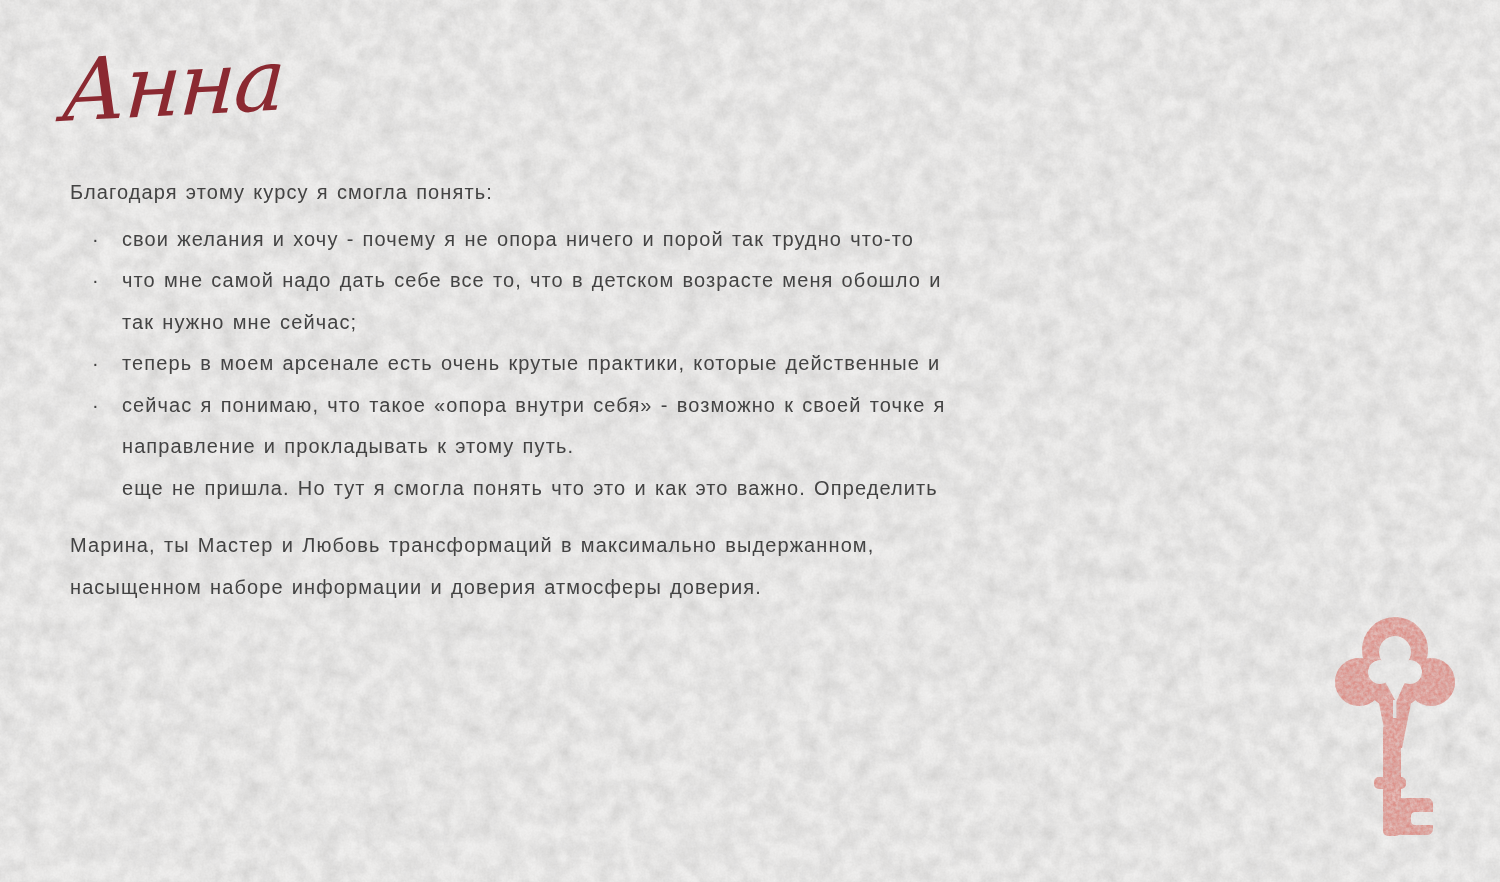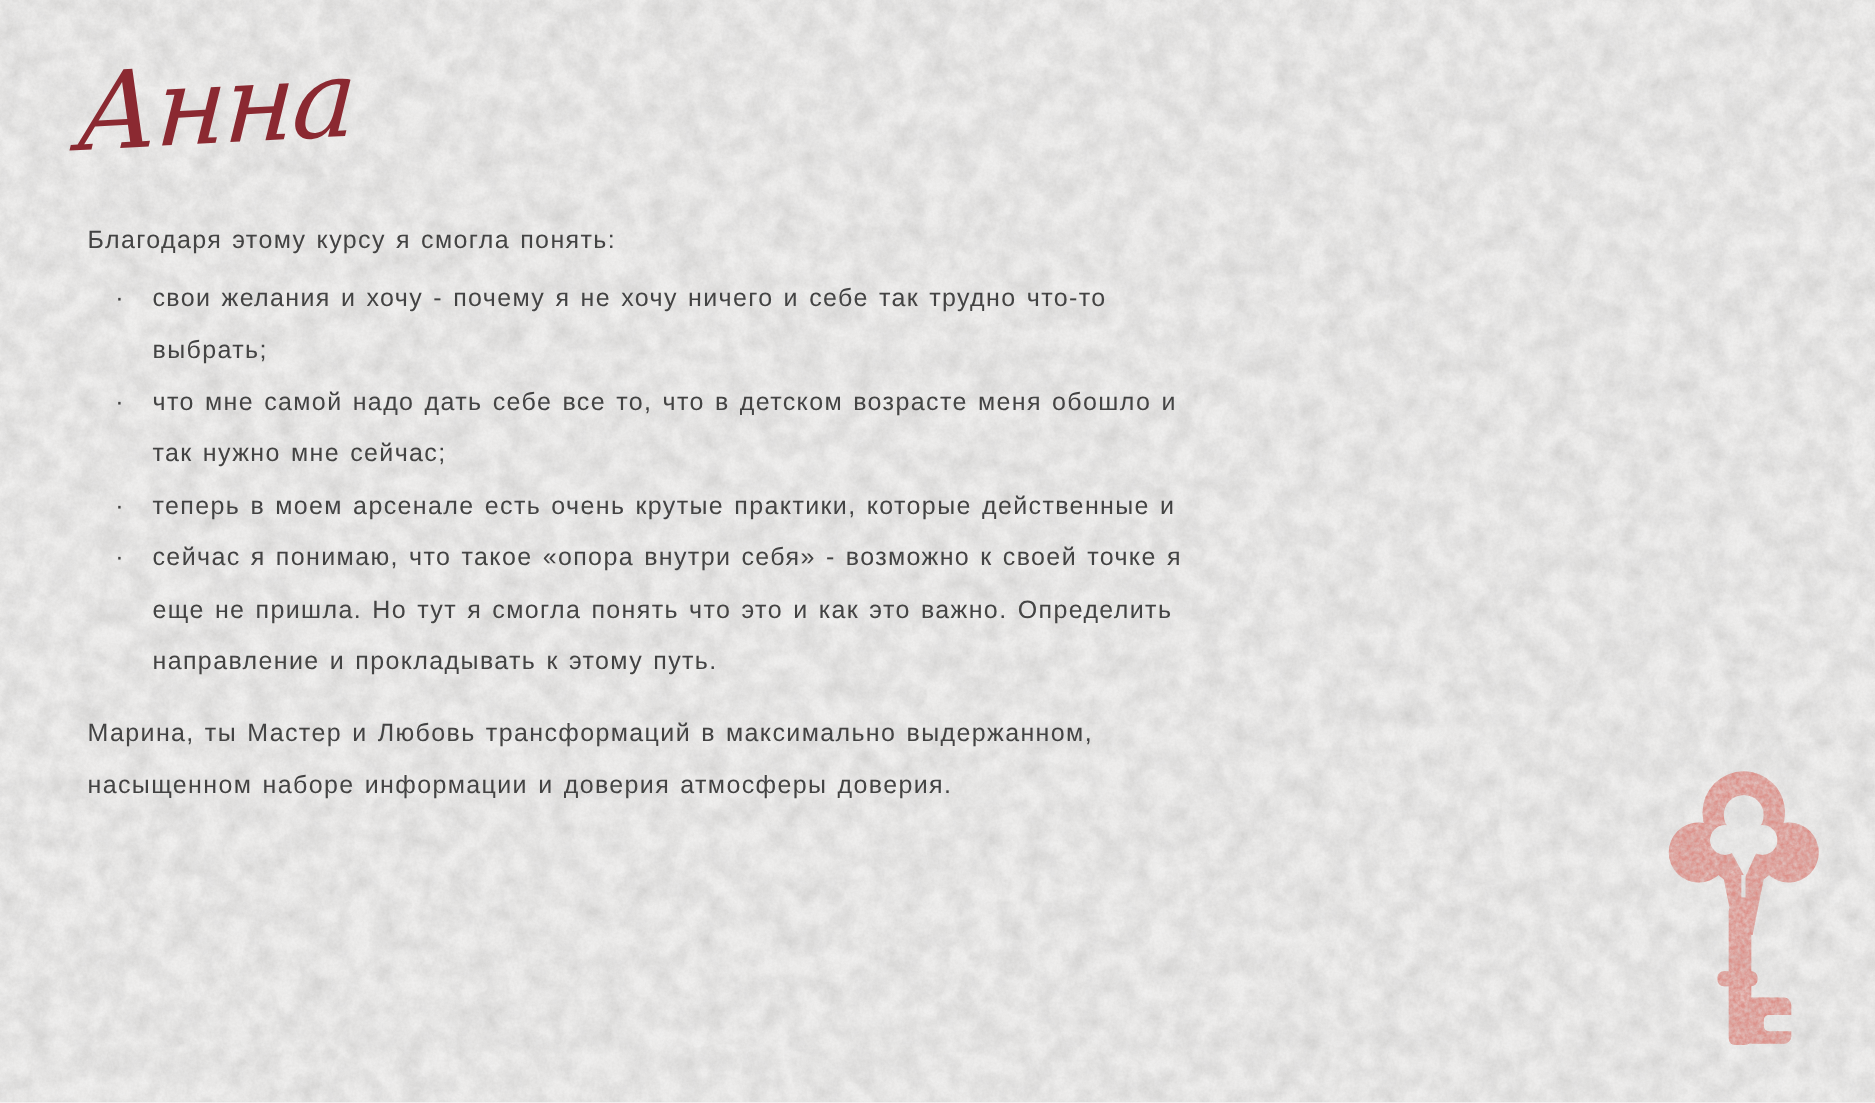--- a/index.html
+++ b/index.html
@@ -93,37 +93,36 @@
 
   <div class="title" style="color: rgb(139, 41, 49);">Анна</div>
 
   <div class="content" style="color: rgb(67, 67, 67);">
 
     <p class="intro">Благодаря этому курсу я смогла понять:</p>
 
     <ul class="bullet-list">
       <li>
         <span class="dot">·</span>
-        <span class="line">свои желания и хочу - почему я не хочу ничего и себе так трудно что-то</span>
-        <span class="line">выбрать;</span>
+        <span class="line">свои желания и хочу - почему я не опора ничего и порой так трудно что-то</span>
       </li>
       <li>
         <span class="dot">·</span>
         <span class="line">что мне самой надо дать себе все то, что в детском возрасте меня обошло и</span>
         <span class="line">так нужно мне сейчас;</span>
       </li>
       <li>
         <span class="dot">·</span>
         <span class="line">теперь в моем арсенале есть очень крутые практики, которые действенные и</span>
       </li>
       <li>
         <span class="dot">·</span>
         <span class="line">сейчас я понимаю, что такое «опора внутри себя» - возможно к своей точке я</span>
+        <span class="line">направление и прокладывать к этому путь.</span>
         <span class="line">еще не пришла. Но тут я смогла понять что это и как это важно. Определить</span>
-        <span class="line">направление и прокладывать к этому путь.</span>
       </li>
     </ul>
 
     <div class="closing">
       <span class="line">Марина, ты Мастер и Любовь трансформаций в максимально выдержанном,</span>
       <span class="line">насыщенном наборе информации и доверия атмосферы доверия.</span>
     </div>
   </div>
 
   <svg class="key" viewBox="0 0 124 226">

